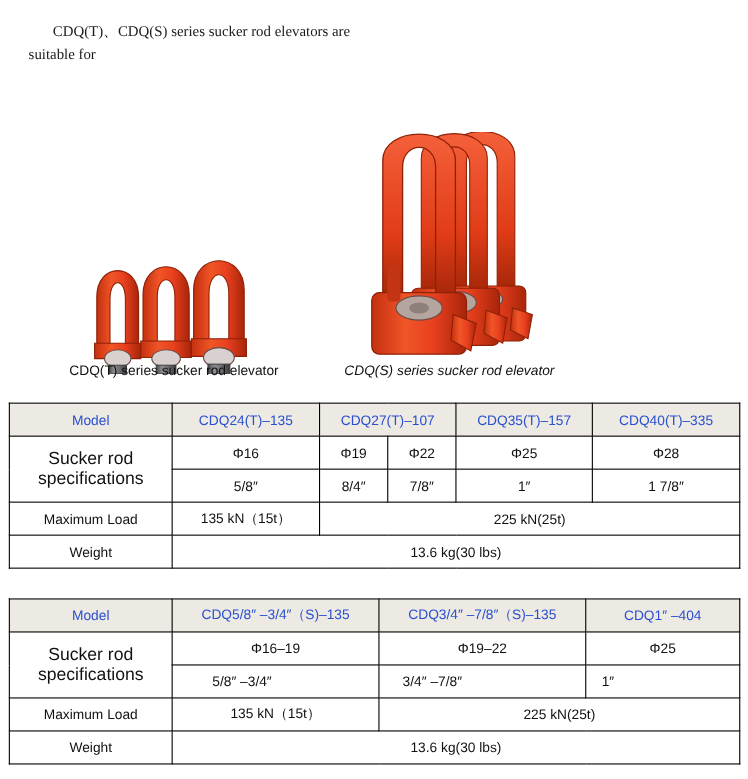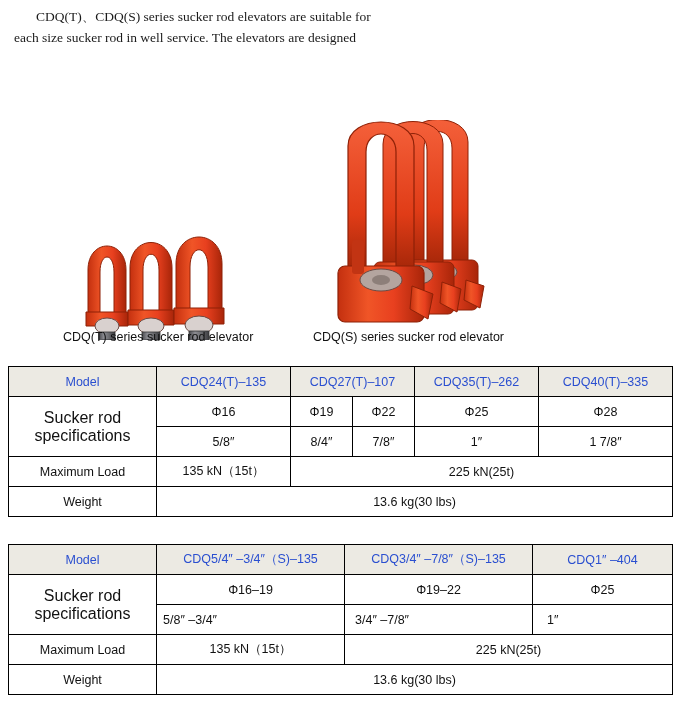--- a/index.html
+++ b/index.html
@@ -19,21 +19,21 @@
     position: absolute;
     left: 14px;
     top: 6px;
     width: 360px;
     font-family: "Liberation Serif", serif;
     font-size: 13.5px;
     line-height: 21px;
     color: #1a1a1a;
     text-align: left;
   }
-  .intro p { margin: 0; }
+  .intro p { margin: 12px; }
   .intro .indent { text-indent: 22px; }
 
   
   .figures {
     position: absolute;
     left: 0;
     top: 120px;
     width: 680px;
     height: 220px;
   }
@@ -45,21 +45,21 @@
     height: 22px;
   }
   .caption {
     position: absolute;
     font-family: "Liberation Sans", sans-serif;
     font-size: 12.5px;
     color: #111;
     white-space: nowrap;
   }
   .cap-t { left: 63px; text-align: center; }
-  .cap-s { left: 313px; }
+  .cap-s { left: 313px; font-style: italic; }
 
   
   table.spec {
     position: absolute;
     border-collapse: collapse;
     table-layout: fixed;
     background: #fff;
   }
   table.spec td {
     border: 1px solid #000;
@@ -94,21 +94,20 @@
   #table2 td { height: 29px; }
 
   
   svg { display: block; }
 </style>
 </head>
 <body>
 
 <div class="intro">
   <p class="indent">CDQ(T)、CDQ(S) series sucker rod elevators are suitable for</p>
-  <p>each size sucker rod in well service. The elevators are designed</p>
 </div>
 
 <div class="figures">
   <svg width="680" height="220" viewBox="0 0 680 220">
     <defs>
       <linearGradient id="org" x1="0" y1="0" x2="1" y2="0">
         <stop offset="0%" stop-color="#c4300f"></stop>
         <stop offset="35%" stop-color="#f05527"></stop>
         <stop offset="65%" stop-color="#e8401f"></stop>
         <stop offset="100%" stop-color="#a82509"></stop>
@@ -191,21 +190,21 @@
     <col style="width:62px">
     <col style="width:62px">
     <col style="width:124px">
     <col style="width:134px">
   </colgroup>
   <tbody>
     <tr>
       <td class="head">Model</td>
       <td class="head">CDQ24(T)–135</td>
       <td class="head" colspan="2">CDQ27(T)–107</td>
-      <td class="head">CDQ35(T)–262</td>
+      <td class="head">CDQ35(T)–157</td>
       <td class="head">CDQ40(T)–335</td>
     </tr>
     <tr>
       <td class="rowlabel" rowspan="2">Sucker rod specifications</td>
       <td>Φ16</td>
       <td>Φ19</td>
       <td>Φ22</td>
       <td>Φ25</td>
       <td>Φ28</td>
     </tr>
@@ -231,33 +230,33 @@
 <table class="spec" id="table2">
   <colgroup>
     <col style="width:148px">
     <col style="width:188px">
     <col style="width:188px">
     <col style="width:140px">
   </colgroup>
   <tbody>
     <tr>
       <td class="head">Model</td>
-      <td class="head">CDQ5/4″ –3/4″（S)–135</td>
+      <td class="head">CDQ5/8″ –3/4″（S)–135</td>
       <td class="head">CDQ3/4″ –7/8″（S)–135</td>
       <td class="head">CDQ1″ –404</td>
     </tr>
     <tr>
       <td class="rowlabel" rowspan="2">Sucker rod specifications</td>
       <td>Φ16–19</td>
       <td>Φ19–22</td>
       <td>Φ25</td>
     </tr>
     <tr>
-      <td style="text-align:left;padding-left:6px">5/8″ –3/4″</td>
-      <td style="text-align:left;padding-left:10px">3/4″ –7/8″</td>
+      <td style="text-align:left;padding-left:36px">5/8″ –3/4″</td>
+      <td style="text-align:left;padding-left:21px">3/4″ –7/8″</td>
       <td style="text-align:left;padding-left:14px">1″</td>
     </tr>
     <tr>
       <td>Maximum Load</td>
       <td>135 kN（15t）</td>
       <td colspan="2">225 kN(25t)</td>
     </tr>
     <tr>
       <td>Weight</td>
       <td colspan="3">13.6 kg(30 lbs)</td>

